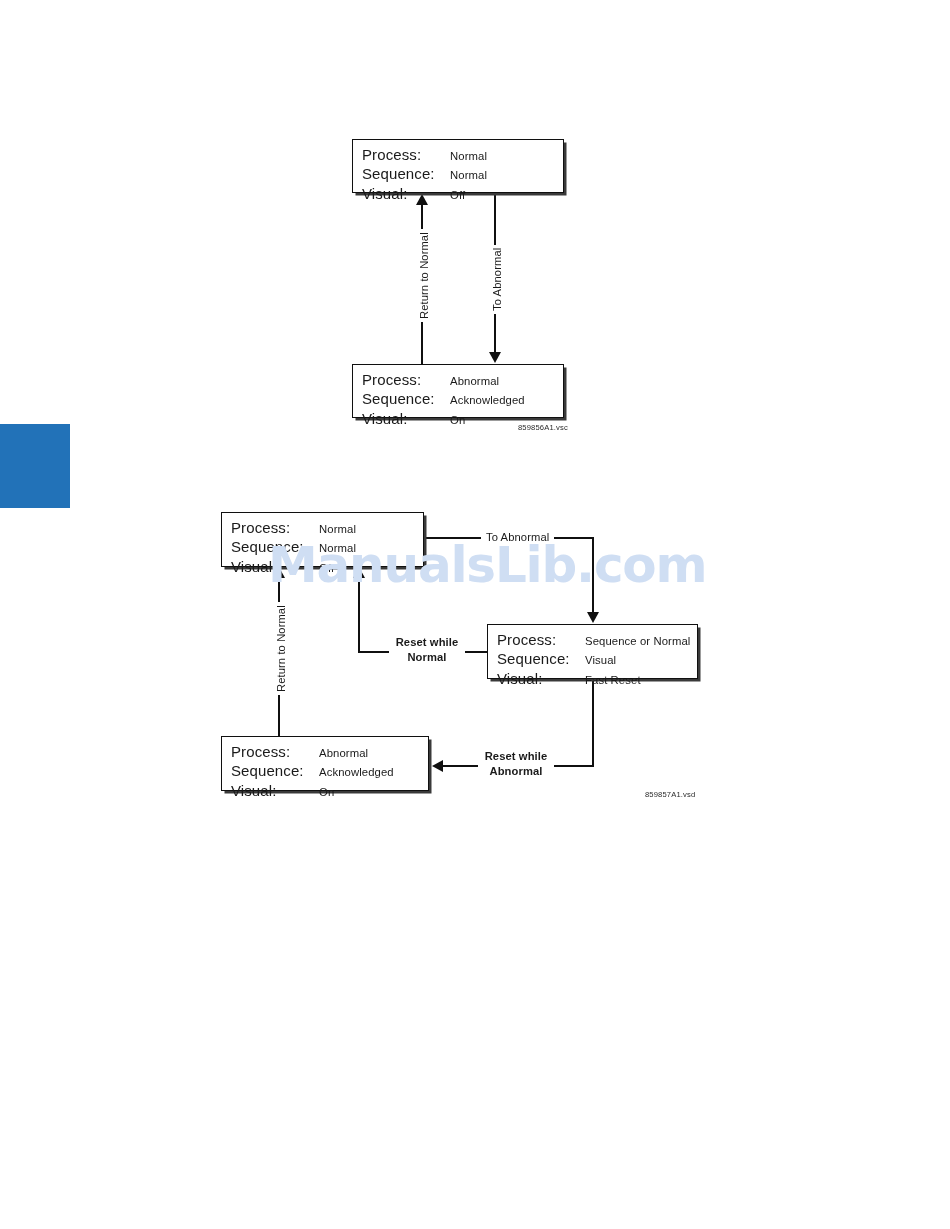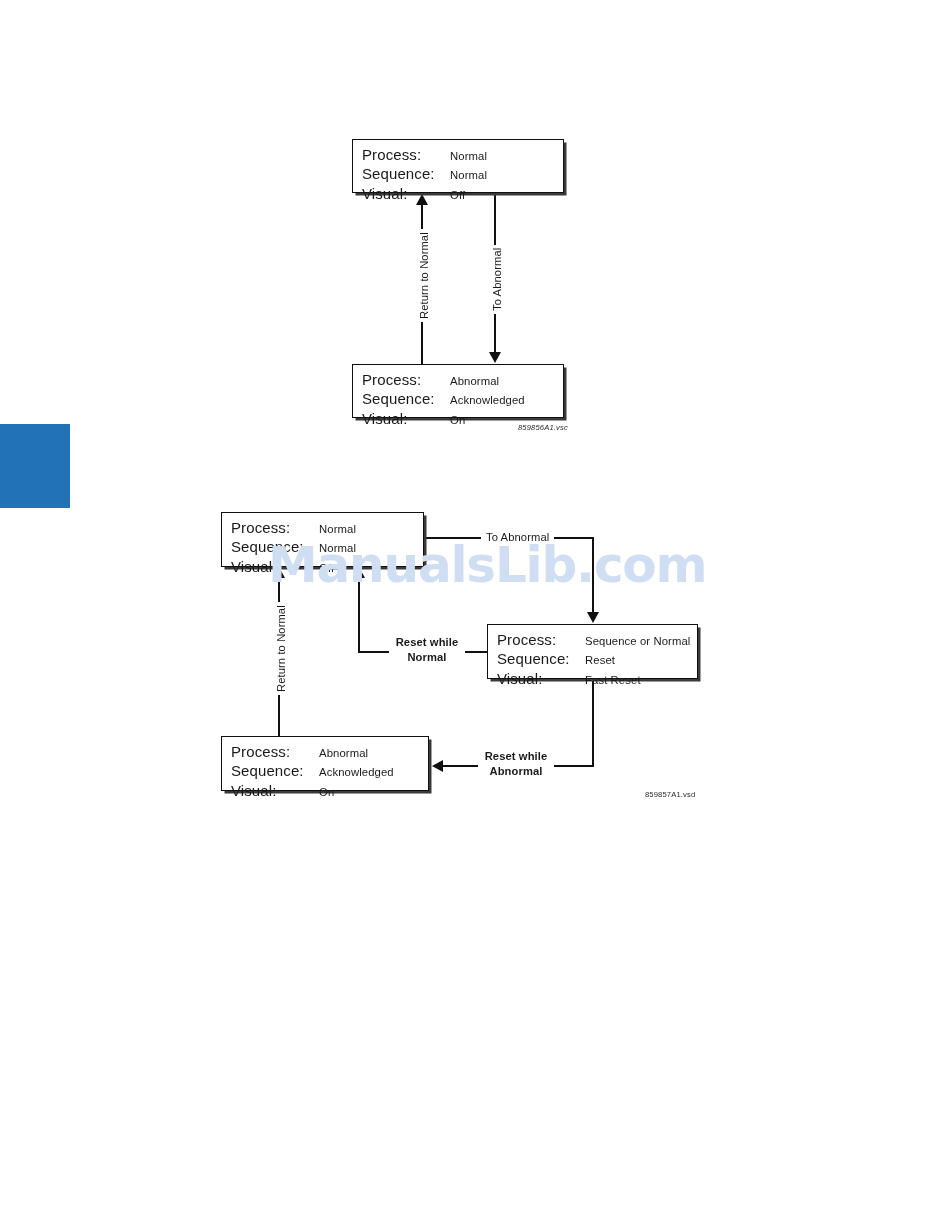--- a/index.html
+++ b/index.html
@@ -173,21 +173,21 @@
   </div>
 
   <div class="line-v" style="left:421px; top:205px; height:159px;"></div>
   <div class="arrow arrow-up" style="left:416px; top:194px;"></div>
   <div class="edge-label vert" style="left:416px; top:322px; padding:1px 3px;">Return to Normal</div>
 
   <div class="line-v" style="left:494px; top:193px; height:159px;"></div>
   <div class="arrow arrow-down" style="left:489px; top:352px;"></div>
   <div class="edge-label vert" style="left:489px; top:314px; padding:1px 3px;">To Abnormal</div>
 
-  <div class="fig-caption" style="left:518px; top:423px;font-style:italic;">859856A1.vsc</div>
+  <div class="fig-caption" style="left:518px; top:423px;">859856A1.vsc</div>
 
   <div class="state-box" style="left:221px; top:512px; width:203px; height:55px; padding:7px 0 0 9px;">
     <div class="row">
       <span class="key" style="width:88px;">Process:</span>
       <span class="val">Normal</span>
     </div>
     <div class="row" style="margin-top:4px;">
       <span class="key" style="width:88px;">Sequence:</span>
       <span class="val">Normal</span>
     </div>
@@ -197,21 +197,21 @@
     </div>
   </div>
 
   <div class="state-box" style="left:487px; top:624px; width:211px; height:55px; padding:7px 0 0 9px;">
     <div class="row">
       <span class="key" style="width:88px;">Process:</span>
       <span class="val">Sequence or Normal</span>
     </div>
     <div class="row" style="margin-top:4px;">
       <span class="key" style="width:88px;">Sequence:</span>
-      <span class="val">Reset</span>
+      <span class="val">Visual</span>
     </div>
     <div class="row" style="margin-top:4px;">
       <span class="key" style="width:88px;">Visual:</span>
       <span class="val">Fast Reset</span>
     </div>
   </div>
 
   <div class="state-box" style="left:221px; top:736px; width:208px; height:55px; padding:7px 0 0 9px;">
     <div class="row">
       <span class="key" style="width:88px;">Process:</span>

